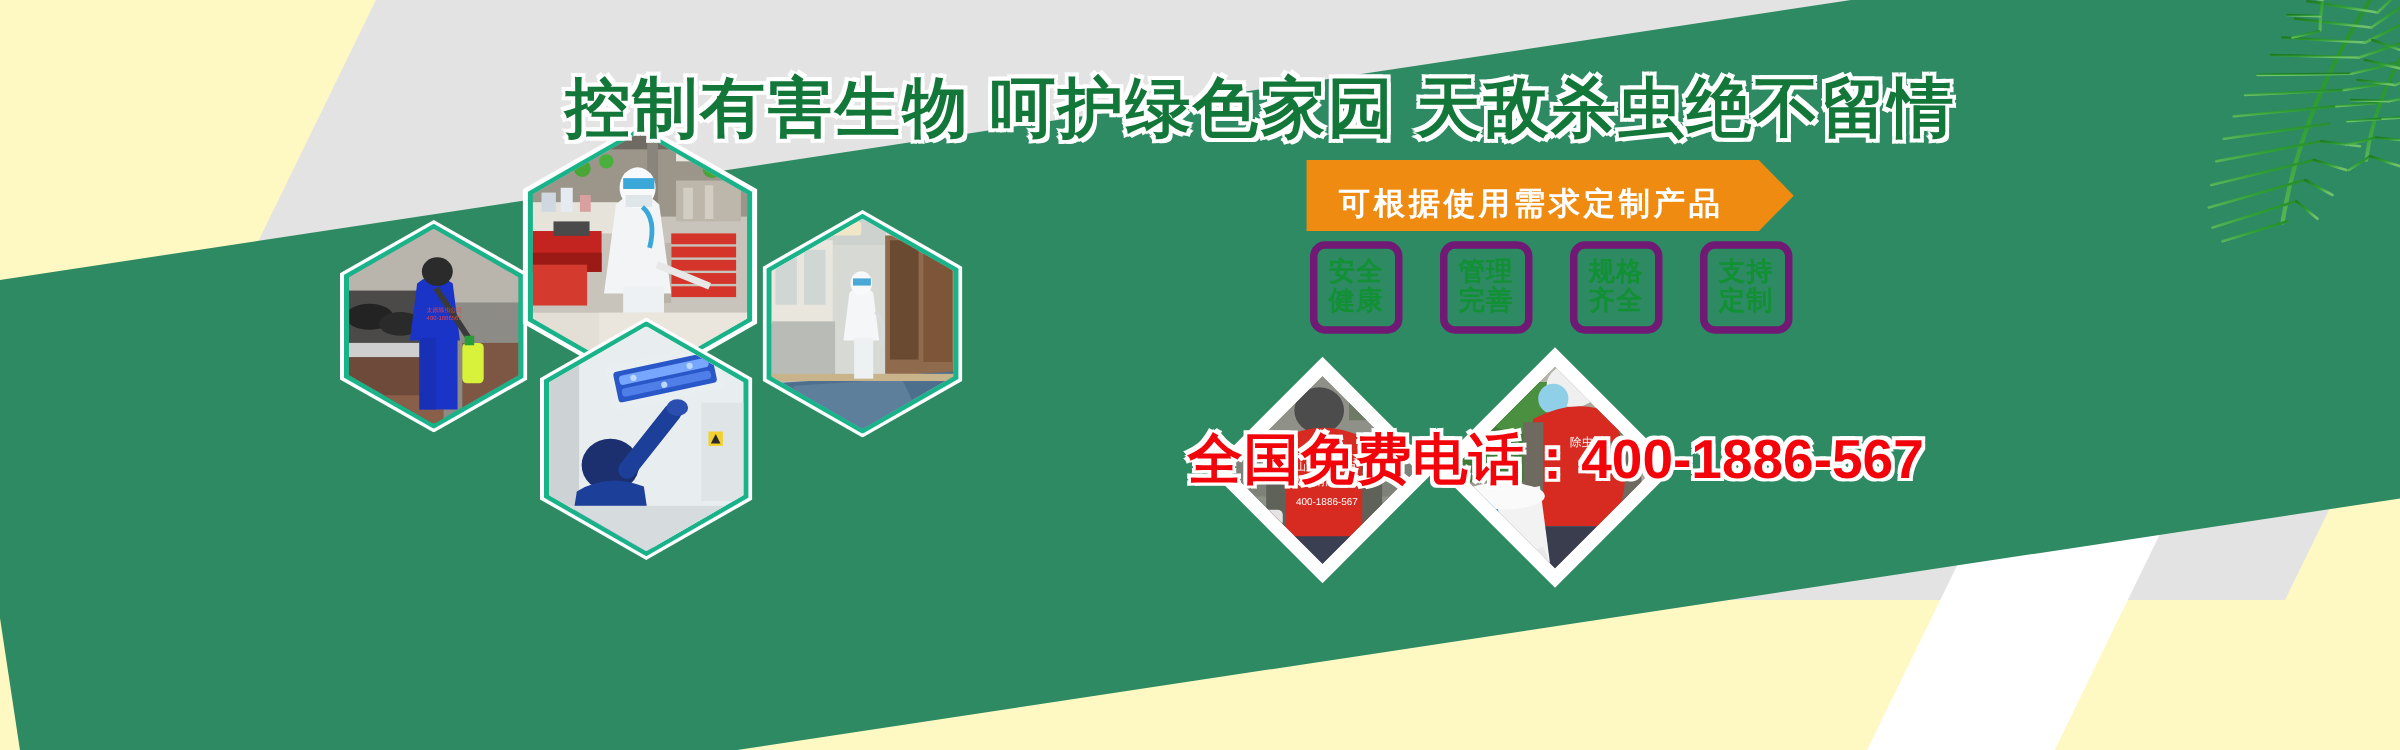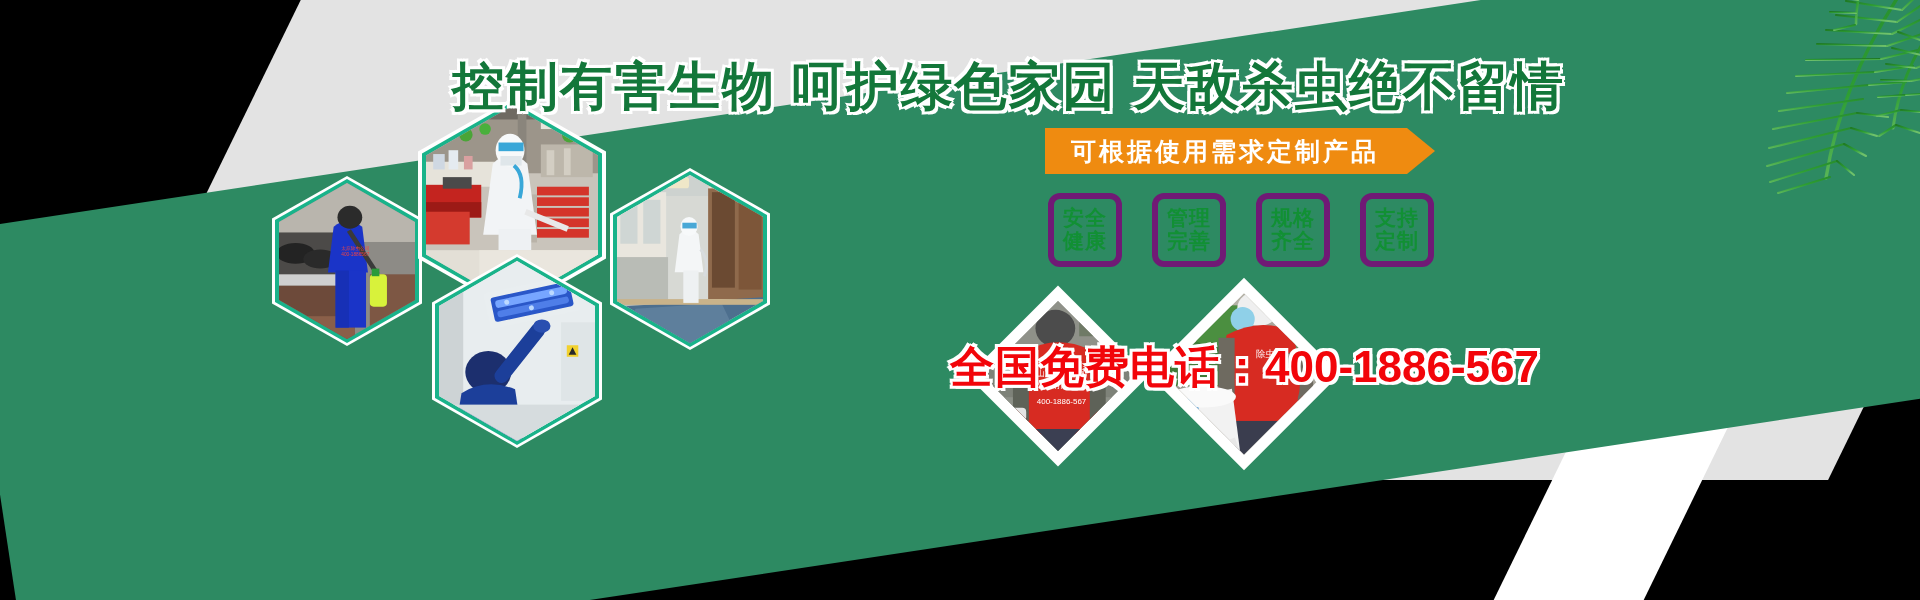--- a/index.html
+++ b/index.html
@@ -2,21 +2,21 @@
 <html><head>
 <meta charset="utf-8">
 <title>Banner</title>
 <style>
   html,body{margin:0;padding:0;}
   body{
     width:1920px;height:600px;overflow:hidden;
     font-family:"Liberation Sans","DejaVu Sans",sans-serif;
     background:#ffffff;
   }
-  #banner{position:relative;width:1920px;height:600px;overflow:hidden;background:#000000;}
+  #banner{position:relative;width:1920px;height:600px;overflow:hidden;background:#fef9c3;}
 
   
   .bg-layer{position:absolute;inset:0;overflow:hidden;}
   .gray-band-top{
     position:absolute;left:330px;top:-60px;width:1560px;height:300px;
     background:#e3e3e3;
     transform:skewX(-26deg);transform-origin:top left;
   }
   .gray-band-mid{
     position:absolute;left:760px;top:230px;width:1190px;height:250px;
@@ -84,21 +84,21 @@
     text-shadow:
        2px 0 0 #fff,-2px 0 0 #fff,0 2px 0 #fff,0 -2px 0 #fff,
        2px 2px 0 #fff,-2px 2px 0 #fff,2px -2px 0 #fff,-2px -2px 0 #fff,
        3px 3px 0 #fff,-3px 3px 0 #fff,3px -3px 0 #fff,-3px -3px 0 #fff;
   }
 
   
   .orange-banner{
     position:absolute;left:1045px;top:128px;height:46px;
     background:#ef8b10;
-    padding:0 56px 0 26px;
+    padding:11px 56px 0 26px;
     display:flex;align-items:center;
     -webkit-clip-path:polygon(0 0,calc(100% - 28px) 0,100% 50%,calc(100% - 28px) 100%,0 100%);
     clip-path:polygon(0 0,calc(100% - 28px) 0,100% 50%,calc(100% - 28px) 100%,0 100%);
   }
   .orange-banner span{
     color:#ffffff;font-size:25px;font-weight:bold;letter-spacing:3px;white-space:nowrap;
   }
 
   
   .badges{position:absolute;left:1048px;top:193px;display:flex;gap:30px;}

